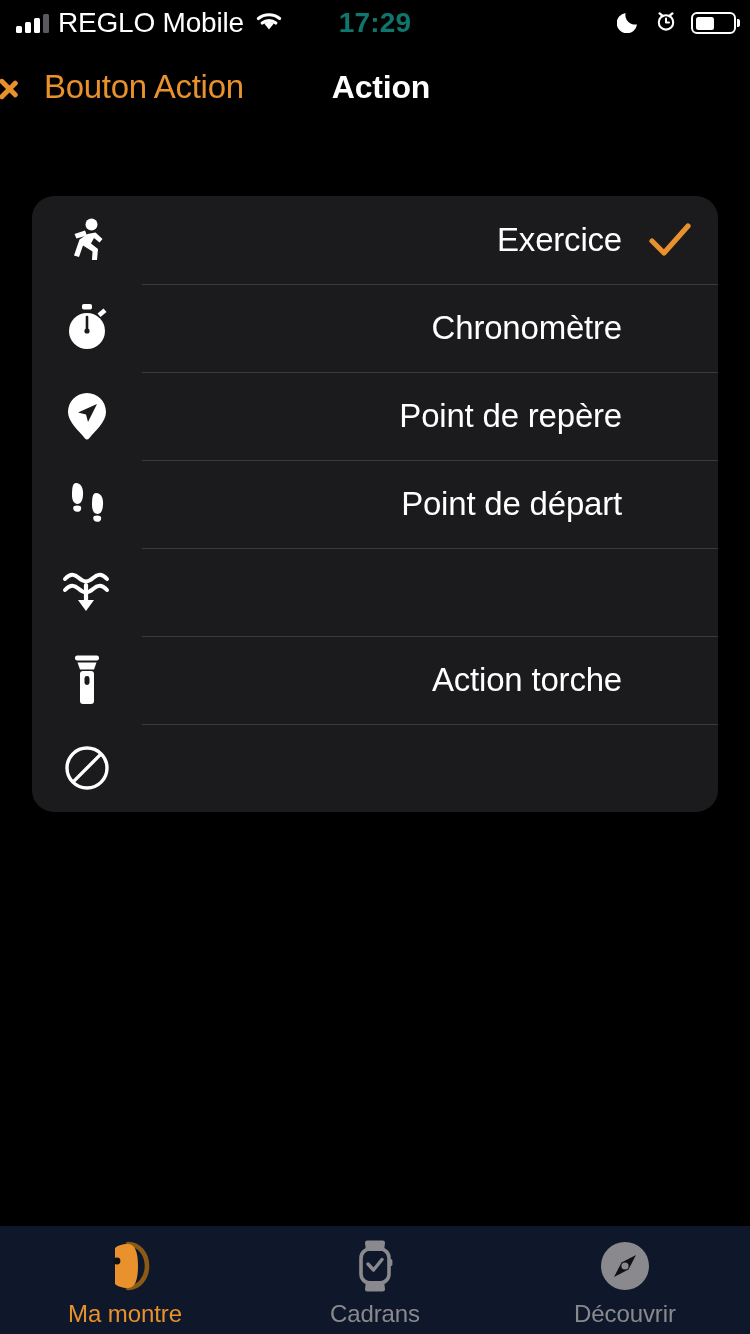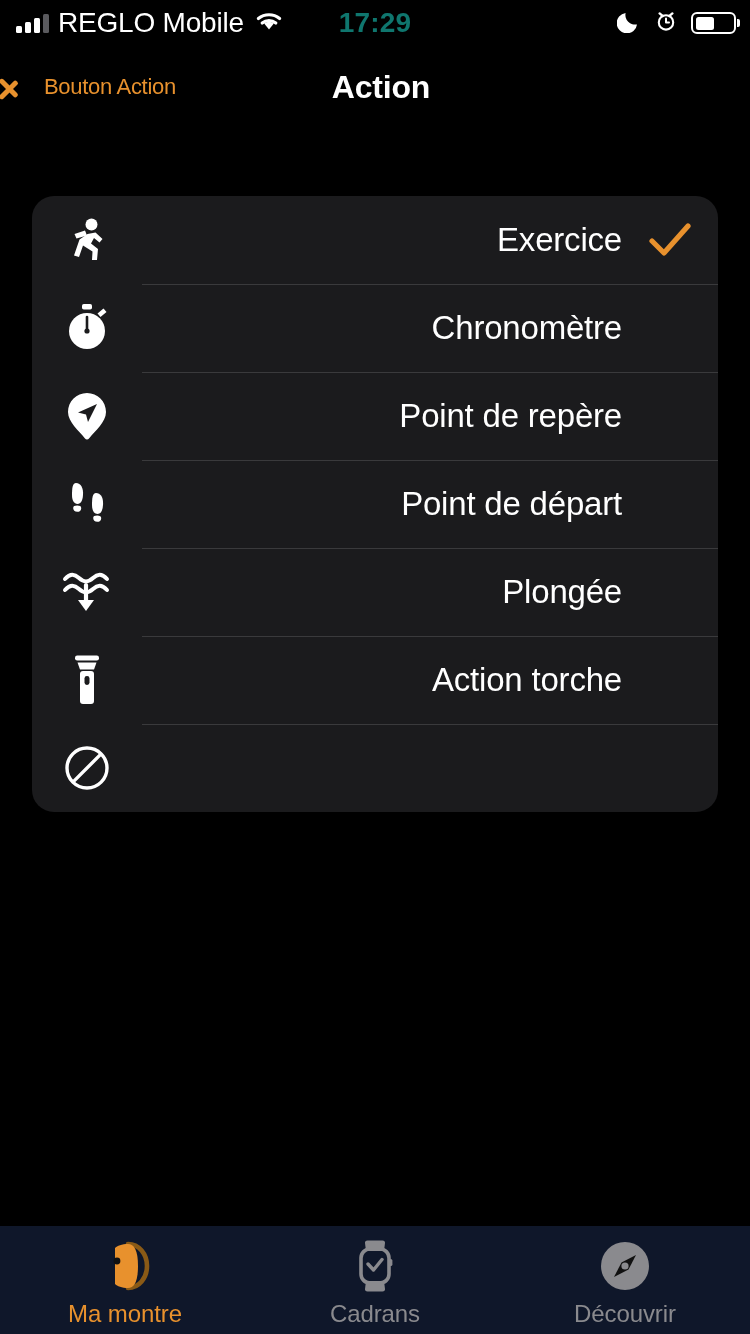--- a/index.html
+++ b/index.html
@@ -62,21 +62,21 @@
   }
   .chev {
     width:22px; height:38px; position:relative; flex:none;
   }
   .chev::before, .chev::after{
     content:""; position:absolute; left:3px; width:24px; height:5px;
     background:#E8912D; border-radius:3px;
   }
   .chev::before{ top:11px; transform:rotate(135deg); transform-origin:left center; }
   .chev::after{ top:26px; transform:rotate(-135deg); transform-origin:left center; }
-  .back-label { color:#E8912D; font-size:22px; letter-spacing:-0.3px; }
+  .back-label { color:#E8912D; font-size:33px; letter-spacing:-0.3px; }
   .nav-title {
     position:absolute; left:6px; top:0; width:750px; height:62px;
     line-height:62px; text-align:center;
     color:#fff; font-size:32px; font-weight:bold; letter-spacing:-0.2px;
   }
 
   
   .card {
     position:absolute; left:32px; top:196px; width:686px;
     background:#1B1B1D; border-radius:22px; overflow:hidden;
@@ -224,21 +224,20 @@
 
     <div class="row">
       <span class="ico">
         <svg width="52" height="50" viewBox="0 0 52 50">
           <path d="M4 12 C9 6.5 13 6.5 18 11 C23 15.5 27 15.5 32 11 C37 6.5 41 6.5 46 12" stroke="#fff" stroke-width="4" fill="none" stroke-linecap="round"></path>
           <path d="M4 23 C9 17.5 13 17.5 18 22 C23 26.5 27 26.5 32 22 C37 17.5 41 17.5 46 23" stroke="#fff" stroke-width="4" fill="none" stroke-linecap="round"></path>
           <path d="M25 18 L25 38" stroke="#fff" stroke-width="4.2" stroke-linecap="round"></path>
           <path d="M17 33 L25 44 L33 33 Z" fill="#fff"></path>
         </svg>
       </span>
-      <span class="label">Plongée</span>
       <span class="check"></span>
     </div>
 
     <div class="row">
       <span class="ico">
         <svg width="34" height="52" viewBox="0 0 34 52">
           <rect x="5" y="1.5" width="24" height="5" rx="2.2" fill="#fff"></rect>
           <path d="M7.5 8.5 L26.5 8.5 L24 15.5 L10 15.5 Z" fill="#fff"></path>
           <rect x="10" y="17" width="14" height="33" rx="3" fill="#fff"></rect>
           <rect x="14.5" y="22" width="5" height="9" rx="2.4" fill="#1B1B1D"></rect>

